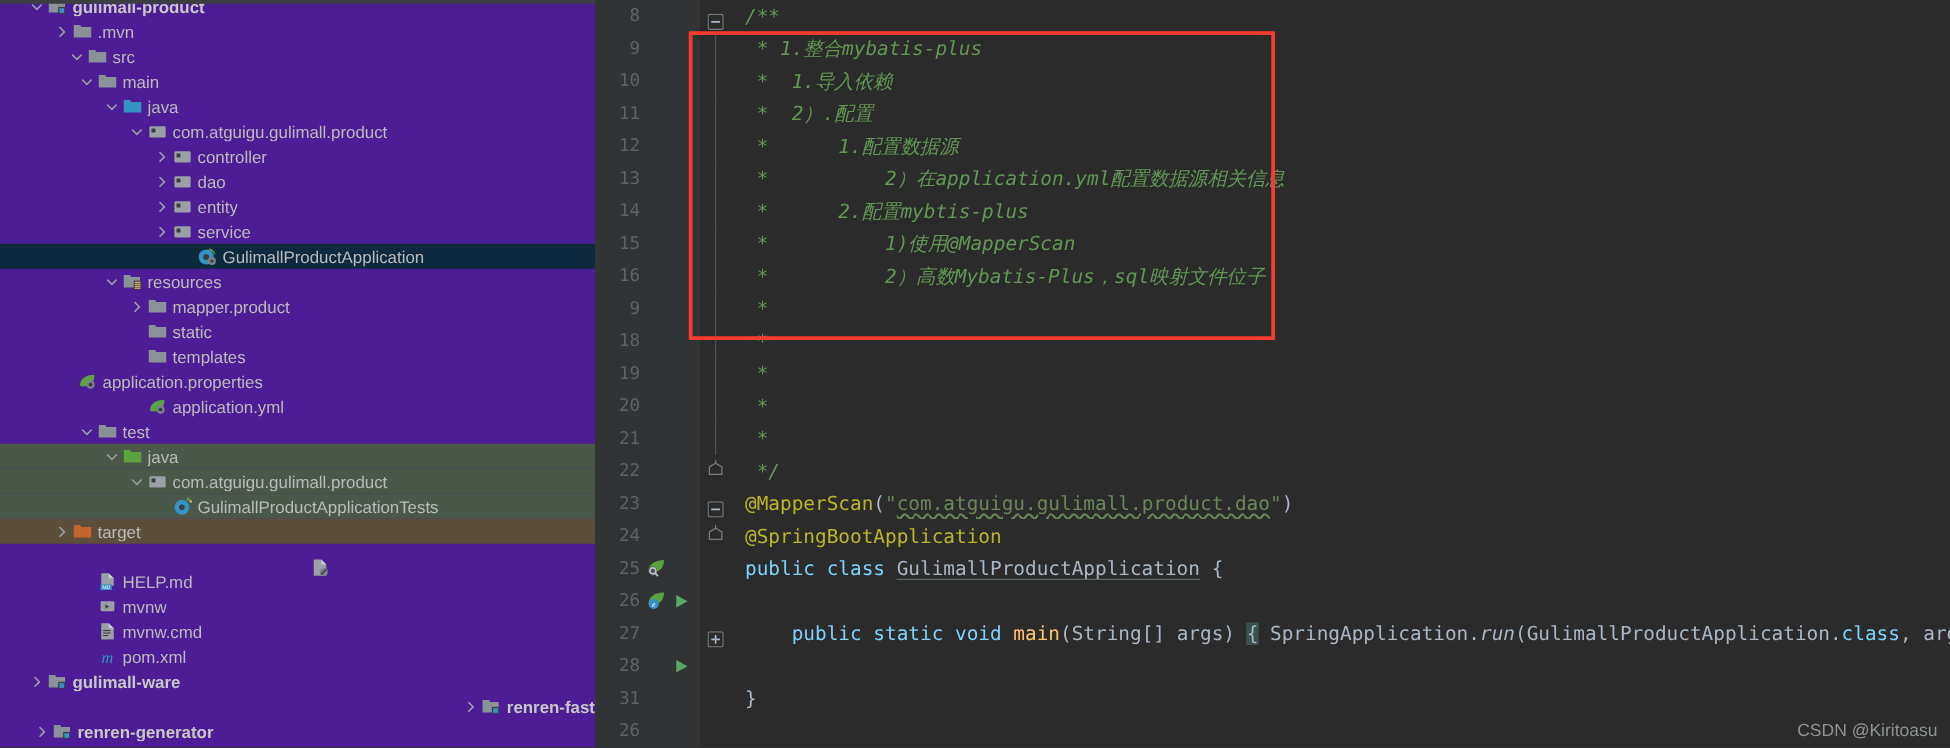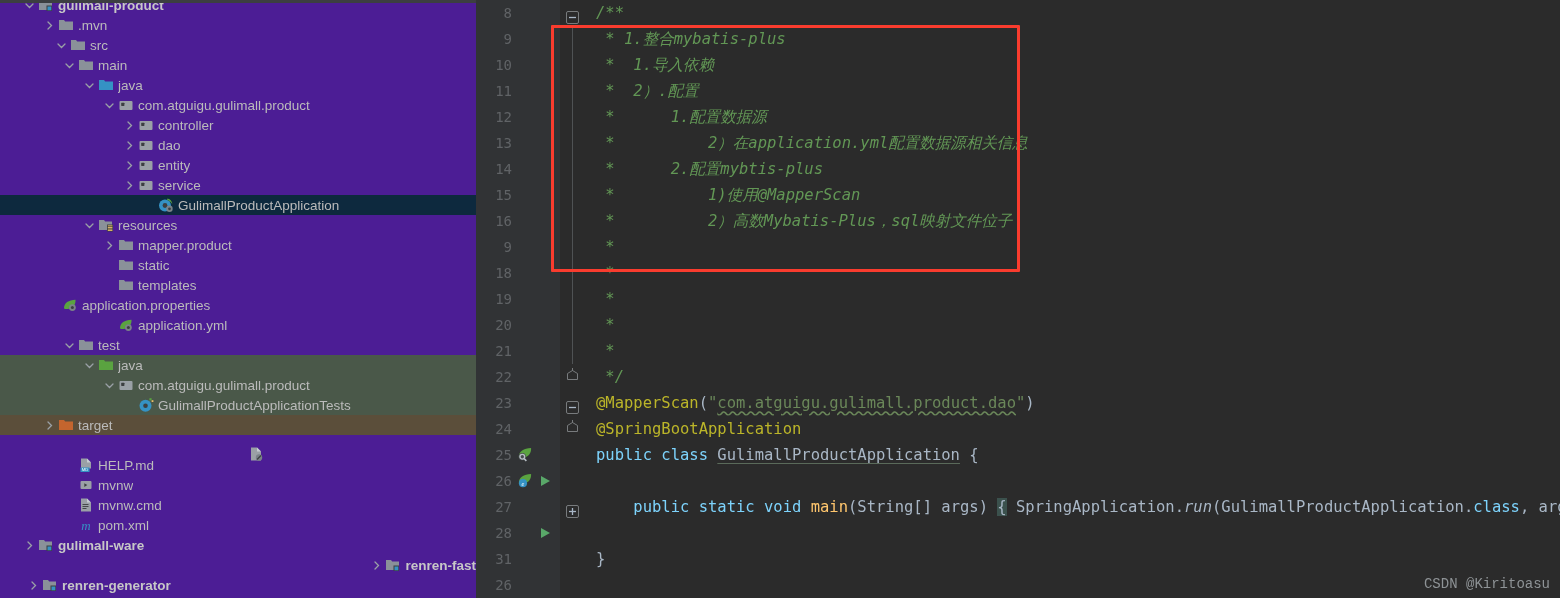--- a/index.html
+++ b/index.html
@@ -147,21 +147,21 @@
     z-index: 30;
     border-radius: 1px;
   }
 
   
   #watermark {
     position: absolute;
     right: 10px; bottom: 6px;
     color: #8e9396;
     font-size: 14px;
-    font-family: Liberation Mono, monospace;
+    font-family: Liberation Sans, sans-serif;
     z-index: 40;
   }
   
   #topcut {
     position:absolute; left:0; top:0; width:476px; height:3px;
     background:#3c3f41; z-index: 5;
   }
 </style>
 </head>
 <body>

